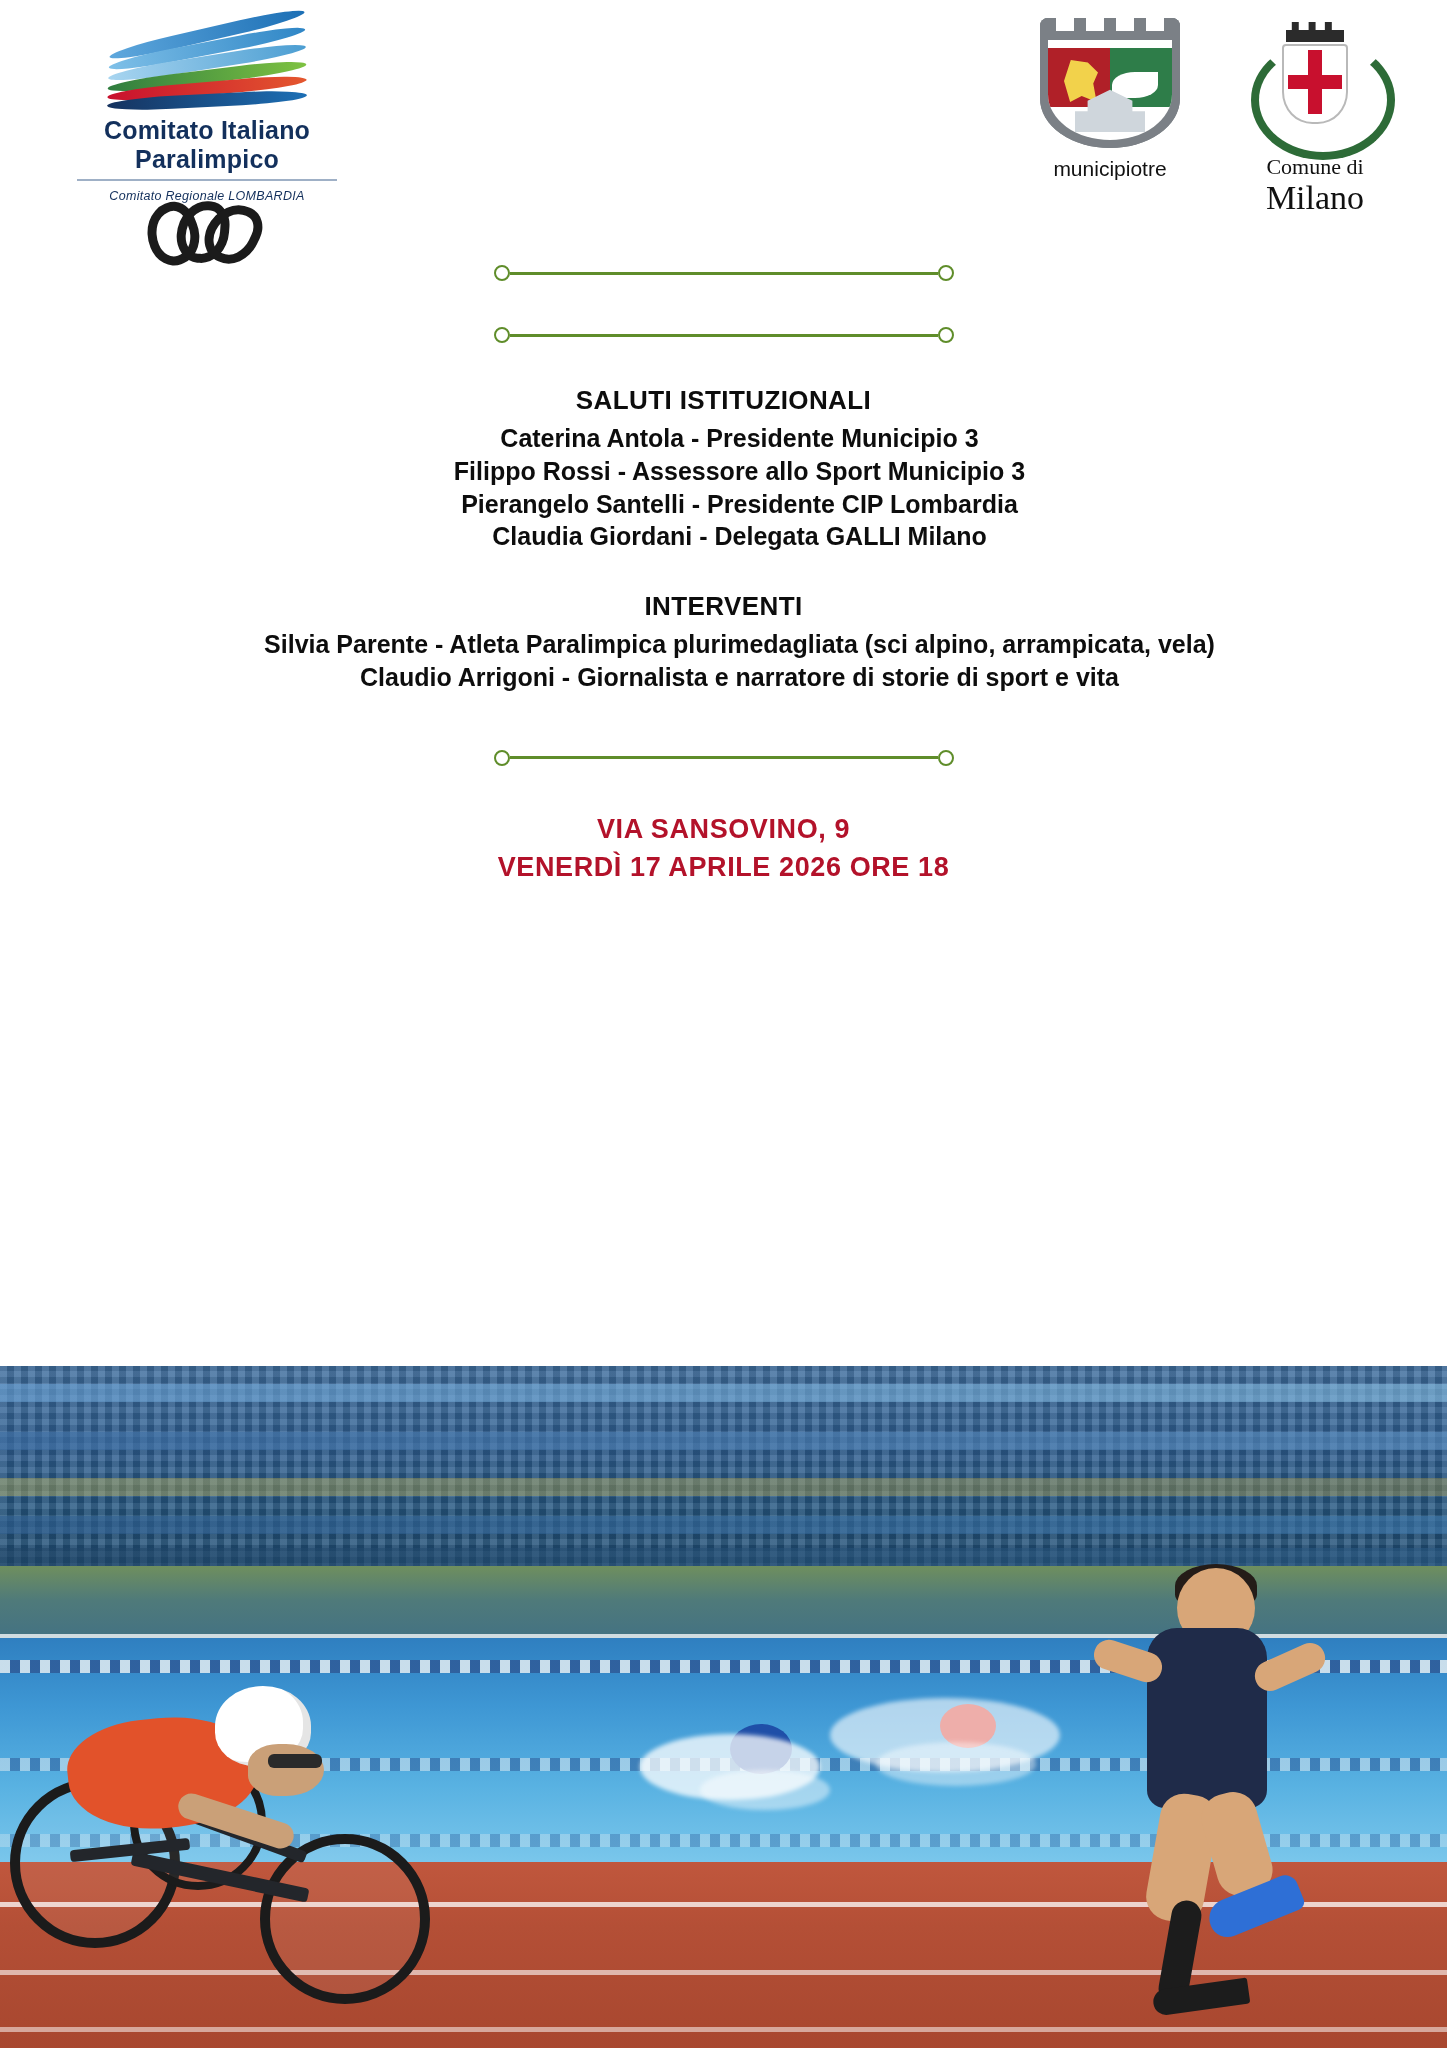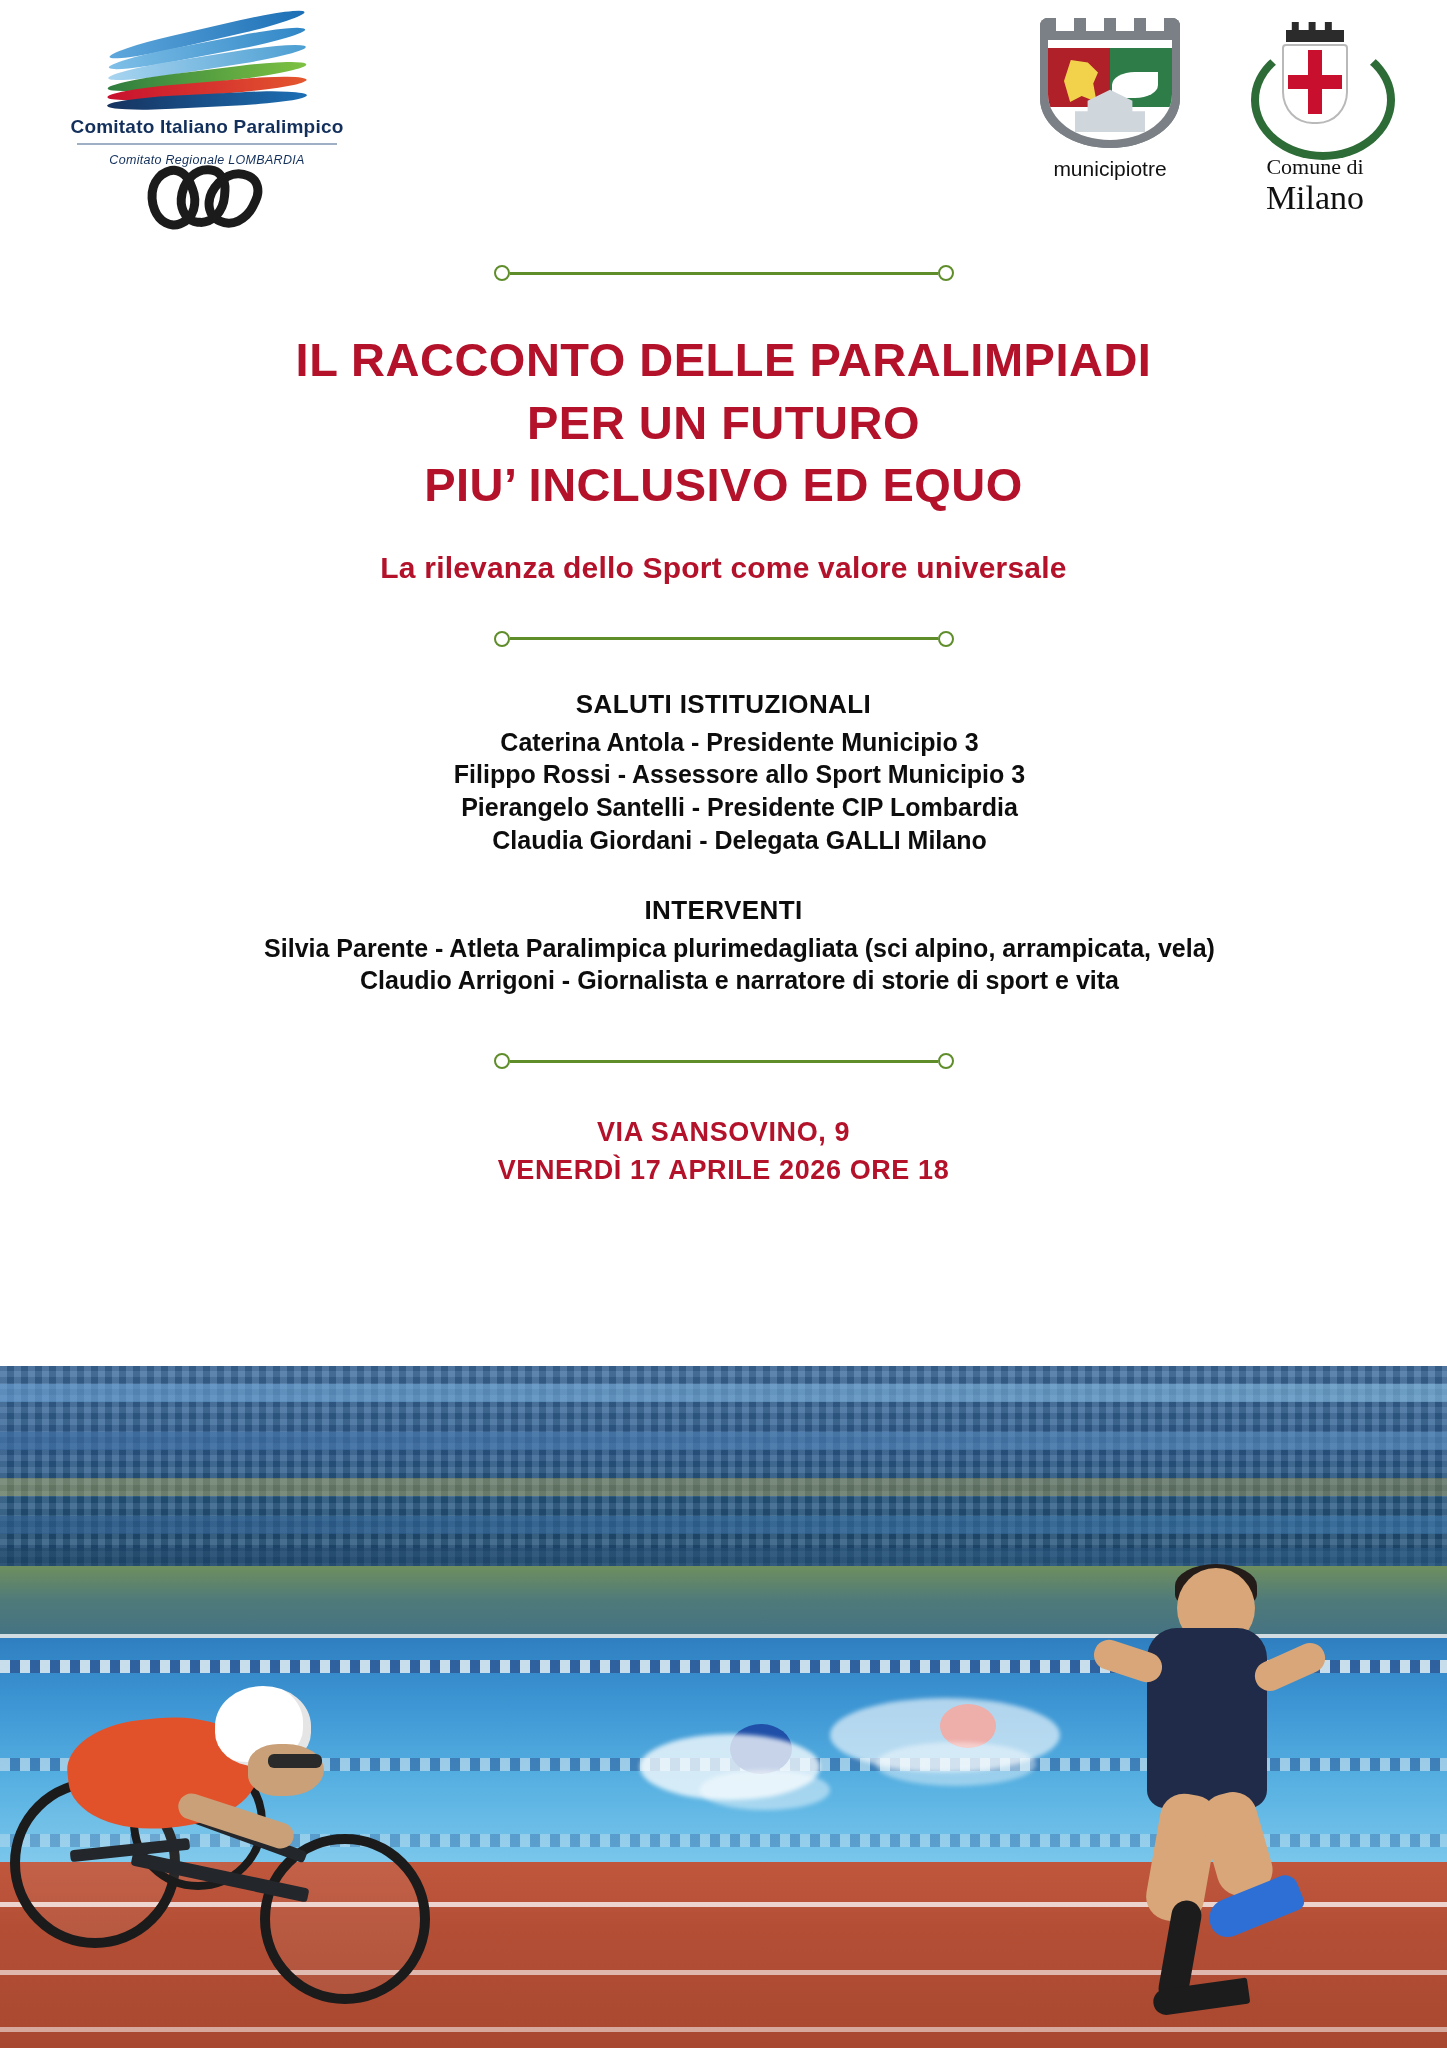--- a/index.html
+++ b/index.html
@@ -49,21 +49,21 @@
     position: absolute;
     left: 0;
     width: 200px;
     height: 13px;
     border-radius: 50%/10px;
     transform-origin: center;
   }
   .cip-title {
     font-family: "Liberation Sans", sans-serif;
     font-weight: bold;
-    font-size: 19px;
+    font-size: 25px;
     color: #13305c;
     letter-spacing: .2px;
     margin-top: 2px;
   }
   .cip-sub {
     font-family: "Liberation Sans", sans-serif;
     font-style: italic;
     font-size: 12.5px;
     color: #13305c;
     margin-top: 3px;
@@ -517,26 +517,20 @@
 
     </div>
   </div>
 
   <div class="divider">
     <span class="dot"></span>
     <span class="line"></span>
     <span class="dot"></span>
   </div>
 
-  <div class="title-block">
-    <h1>IL RACCONTO DELLE PARALIMPIADI</h1>
-    <h1>PER UN FUTURO</h1>
-    <h1>PIU’ INCLUSIVO ED EQUO</h1>
-    <div class="subtitle">La rilevanza dello Sport come valore universale</div>
-  </div>
 
   <div class="divider" style="margin-top:46px;">
     <span class="dot"></span>
     <span class="line"></span>
     <span class="dot"></span>
   </div>
 
   <div class="program">
 
     <div>

